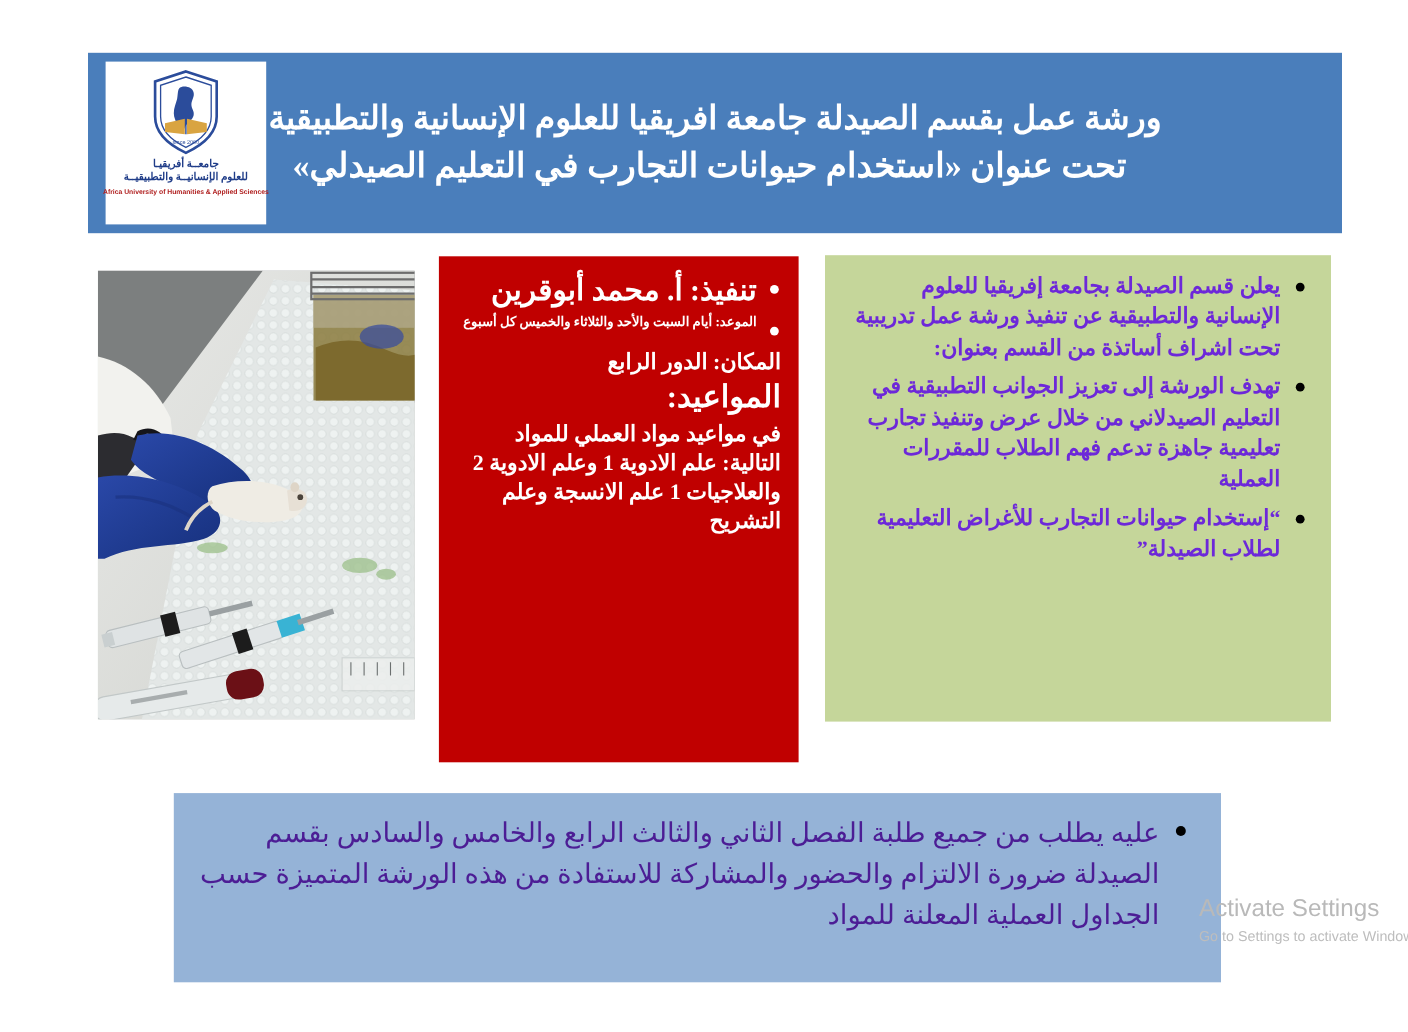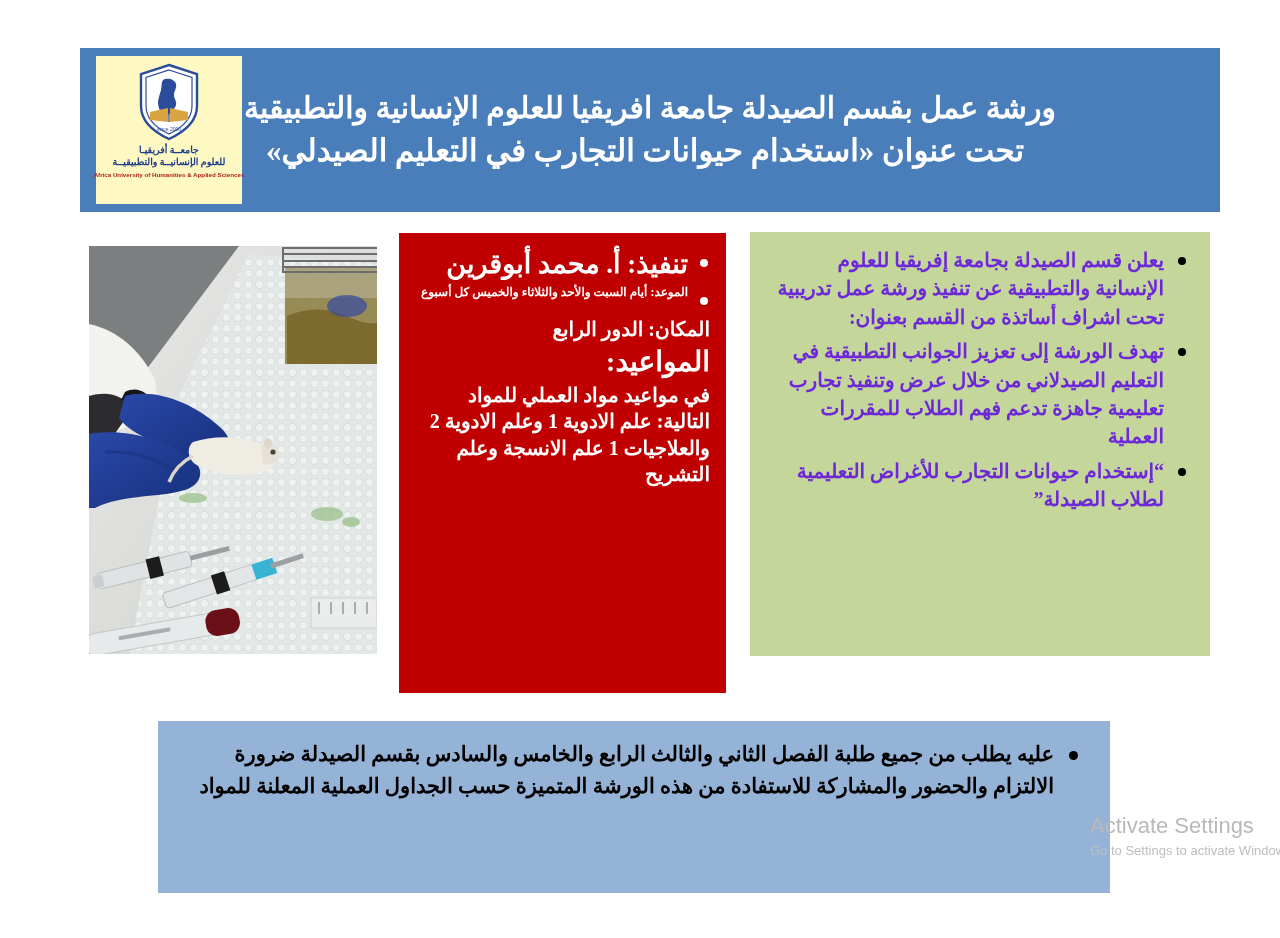--- a/index.html
+++ b/index.html
@@ -49,21 +49,21 @@
   }
   .header-line.l2 { font-size: 31px; }
 
   
   .logo-card {
     position: absolute;
     left: 16px;
     top: 8px;
     width: 146px;
     height: 148px;
-    background: #fef9c3;
+    background: #ffffff;
     display: flex;
     flex-direction: column;
     align-items: center;
     justify-content: flex-start;
     padding-top: 6px;
     box-sizing: border-box;
   }
   .logo-shield { width: 70px; height: 80px; display:block; }
   .logo-ar1, .logo-ar2 {
     color: #1f3c88;
@@ -171,23 +171,23 @@
     left: 158px;
     top: 721px;
     width: 952px;
     height: 172px;
     background: #95b3d7;
     box-sizing: border-box;
     padding: 18px 22px 10px 22px;
     direction: rtl;
   }
   .bottom-item {
-    color: #000000;
-    font-weight: bold;
-    font-size: 21px;
+    color: #4c1d95;
+    font-weight: normal;
+    font-size: 25px;
     line-height: 1.5;
     text-align: right;
     position: relative;
     padding-right: 34px;
   }
   .bottom-item::before {
     content: "";
     position: absolute;
     right: 10px;
     top: 12px;

